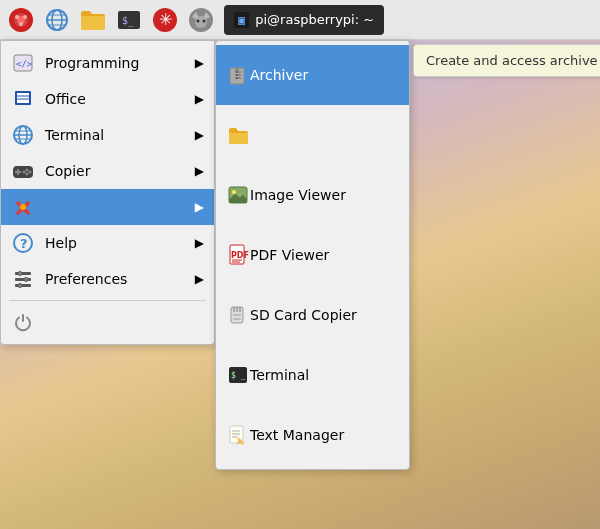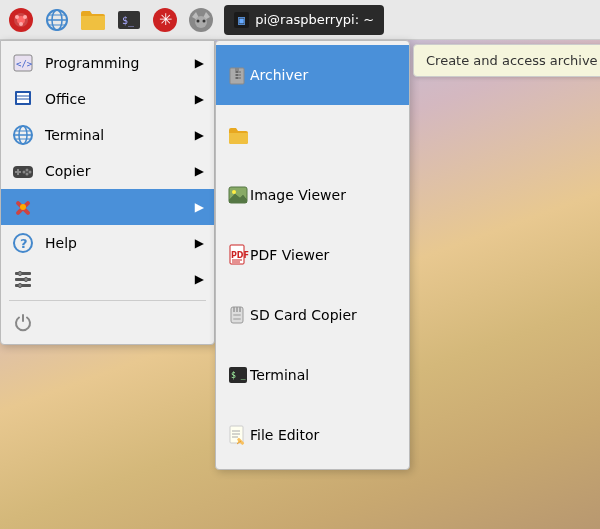--- a/index.html
+++ b/index.html
@@ -328,20 +328,21 @@
     <div class="menu-item-icon">
       <svg width="22" height="22" viewBox="0 0 22 22">
         <rect x="3" y="4" width="16" height="3" rx="1" fill="#555"></rect>
         <rect x="3" y="10" width="16" height="3" rx="1" fill="#555"></rect>
         <rect x="3" y="16" width="16" height="3" rx="1" fill="#555"></rect>
         <circle cx="8" cy="5.5" r="2" fill="#888" stroke="#555" stroke-width="1"></circle>
         <circle cx="14" cy="11.5" r="2" fill="#888" stroke="#555" stroke-width="1"></circle>
         <circle cx="8" cy="17.5" r="2" fill="#888" stroke="#555" stroke-width="1"></circle>
       </svg>
     </div>
+    <span class="menu-item-label">Preferences</span>
     <span class="arrow">▶</span>
   </div>
 
   <div class="menu-separator"></div>
 
 
   <div class="menu-item">
     <div class="menu-item-icon">
       <svg width="22" height="22" viewBox="0 0 22 22">
         <path d="M11 4 L11 10" stroke="#888" stroke-width="2" stroke-linecap="round"></path>
@@ -435,20 +436,20 @@
         <rect x="3" y="2" width="13" height="17" rx="1" fill="#fffff0" stroke="#ccc" stroke-width="1"></rect>
         <line x1="5" y1="7" x2="13" y2="7" stroke="#aaa" stroke-width="1"></line>
         <line x1="5" y1="10" x2="13" y2="10" stroke="#aaa" stroke-width="1"></line>
         <line x1="5" y1="13" x2="11" y2="13" stroke="#aaa" stroke-width="1"></line>
 
         <rect x="12" y="13" width="3" height="8" rx="1" fill="#f8c060" transform="rotate(-45 14 17)"></rect>
         <polygon points="10,20 12,15 14,17" fill="#f8c060"></polygon>
         <line x1="10" y1="20" x2="14" y2="17" stroke="#e8a030" stroke-width="1"></line>
       </svg>
     </div>
-    <span class="menu-item-label">File Editor</span>
+    <span class="menu-item-label">Text Manager</span>
   </div>
 
 </div>
 
 <div class="tooltip">
   <span>Create and access archive files</span>
 </div>
 
 </body></html>

